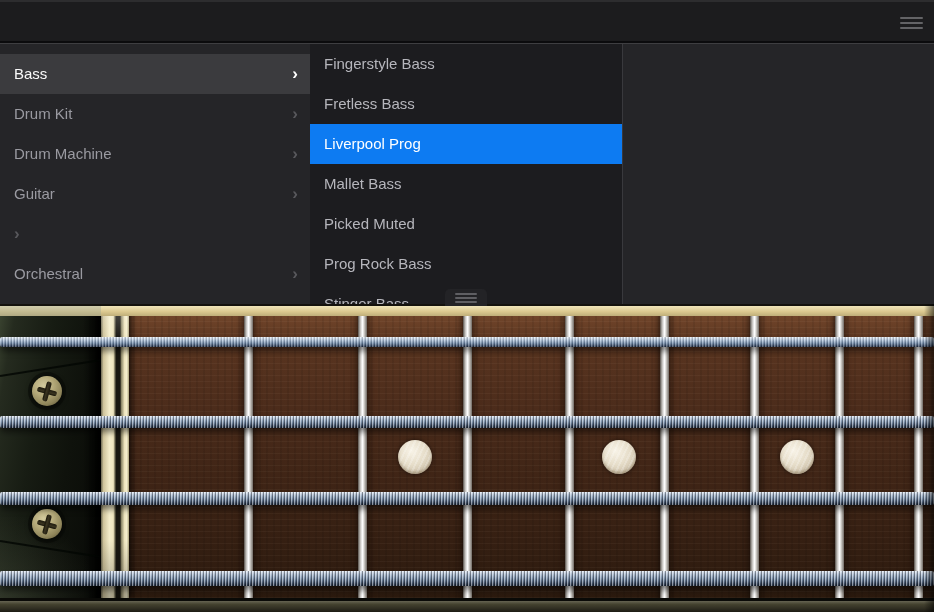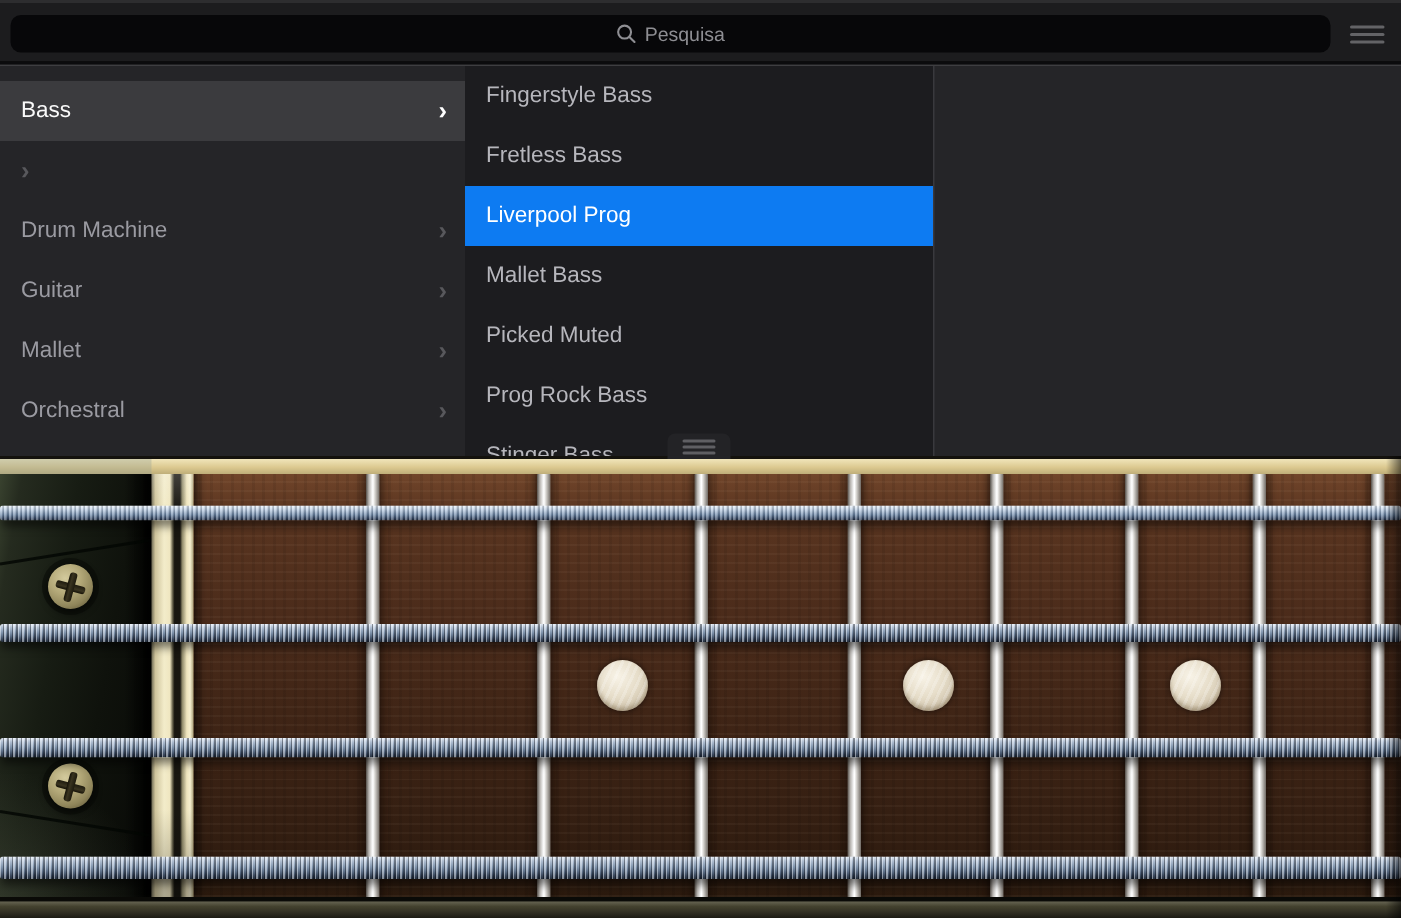--- a/index.html
+++ b/index.html
@@ -97,57 +97,47 @@
         background:linear-gradient(180deg,#0a0a07 0%,#0a0a07 18%,#62604e 24%,#44422f 45%,#302e22 75%,#1c1b14 100%);}
   .edge-vignette{position:absolute;right:0;top:0;width:10px;height:100%;z-index:13;
         background:linear-gradient(90deg,rgba(0,0,0,0) 0%,rgba(0,0,0,0.55) 100%);}
 </style>
 </head>
 <body>
 
 <div id="stage">
 
   <div class="topbar">
-    <div class="search-field">
-      <input type="text" aria-label="Pesquisa" style="">
-      <div class="search-ph">
-        <svg class="mag" viewBox="0 0 13 13">
-          <circle cx="5.4" cy="5.4" r="4.3" fill="none" stroke="#8e8e93" stroke-width="1.4"></circle>
-          <line x1="8.6" y1="8.6" x2="12" y2="12" stroke="#8e8e93" stroke-width="1.4" stroke-linecap="round"></line>
-        </svg>
-        <span>Pesquisa</span>
-      </div>
-    </div>
     <div class="hamburger">
         <i></i>
         <i></i>
         <i></i>
       </div>
   </div>
   <div class="gapline"></div>
 
   <div class="menu">
     <div class="col-cat" id="category-list">
         <div class="side-row sel">
           <span class="lbl">Bass</span>
           <span class="chev">›</span>
         </div>
         <div class="side-row">
+          <span class="lbl">Drum Kit</span>
           <span class="chev">›</span>
         </div>
         <div class="side-row">
           <span class="lbl">Drum Machine</span>
           <span class="chev">›</span>
         </div>
         <div class="side-row">
           <span class="lbl">Guitar</span>
           <span class="chev">›</span>
         </div>
         <div class="side-row">
-          <span class="lbl">Mallet</span>
           <span class="chev">›</span>
         </div>
         <div class="side-row">
           <span class="lbl">Orchestral</span>
           <span class="chev">›</span>
         </div>
       </div>
     <div class="col-ins" id="instrument-list">
         <div class="ins-row">Fingerstyle Bass</div>
         <div class="ins-row">Fretless Bass</div>

